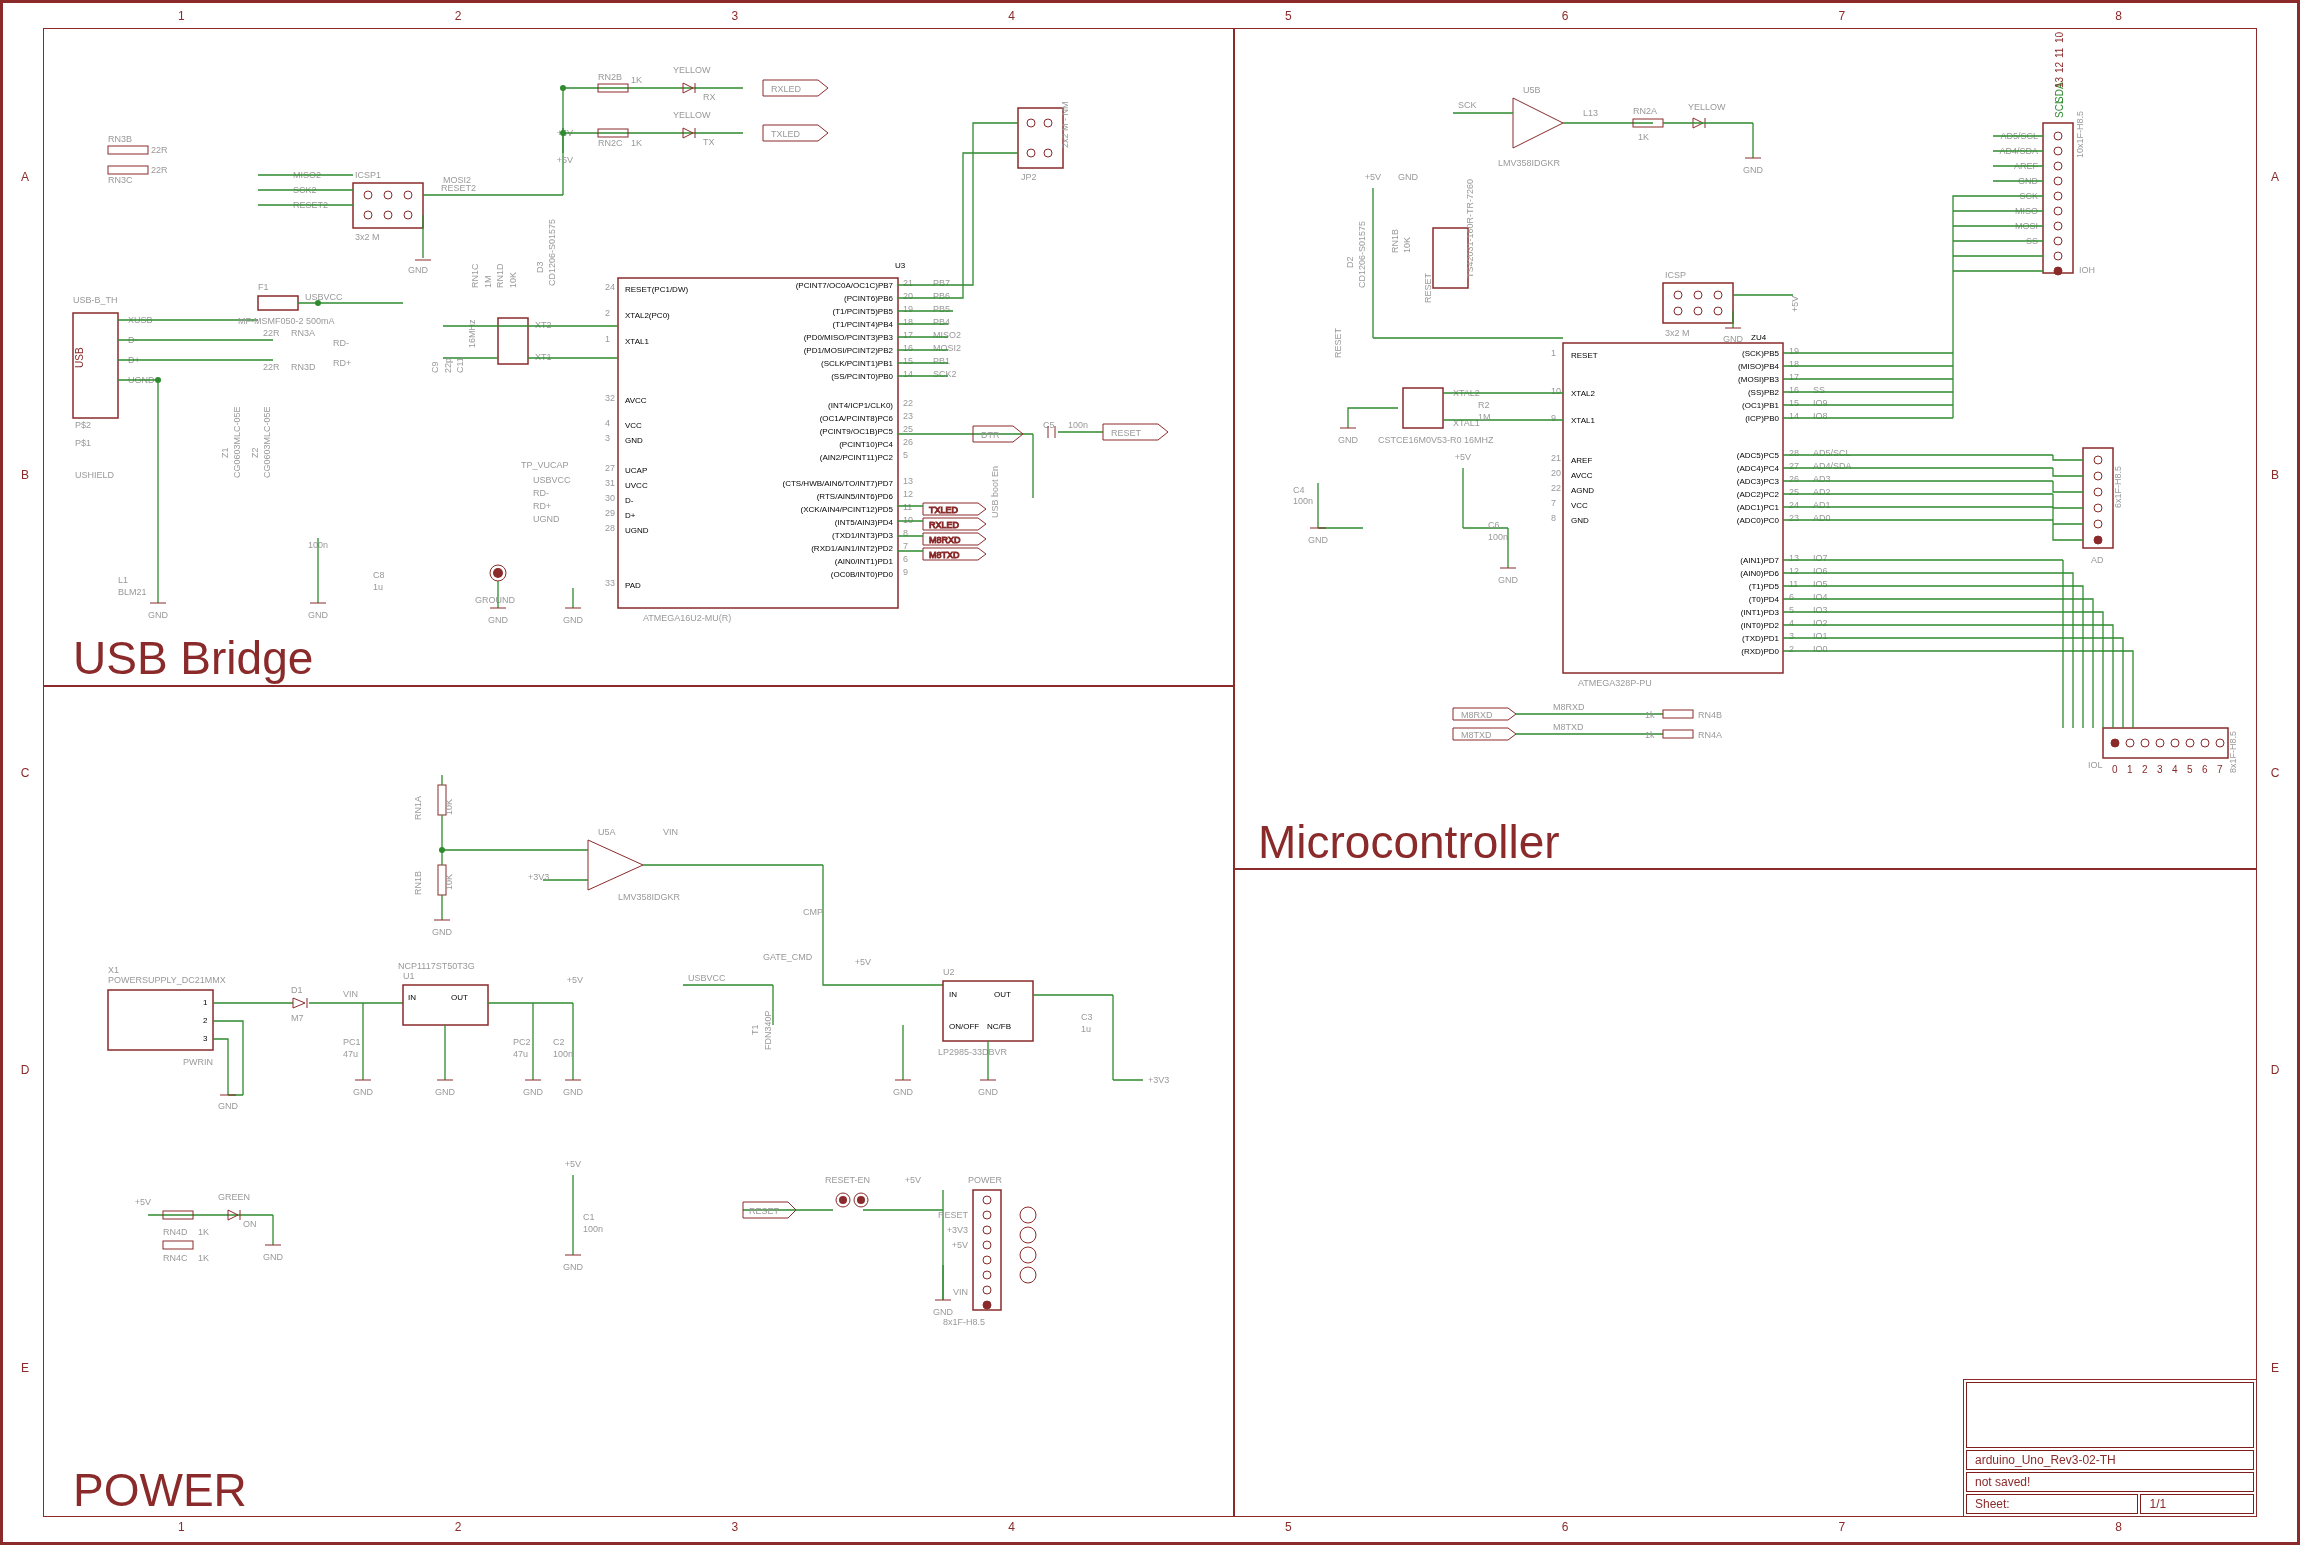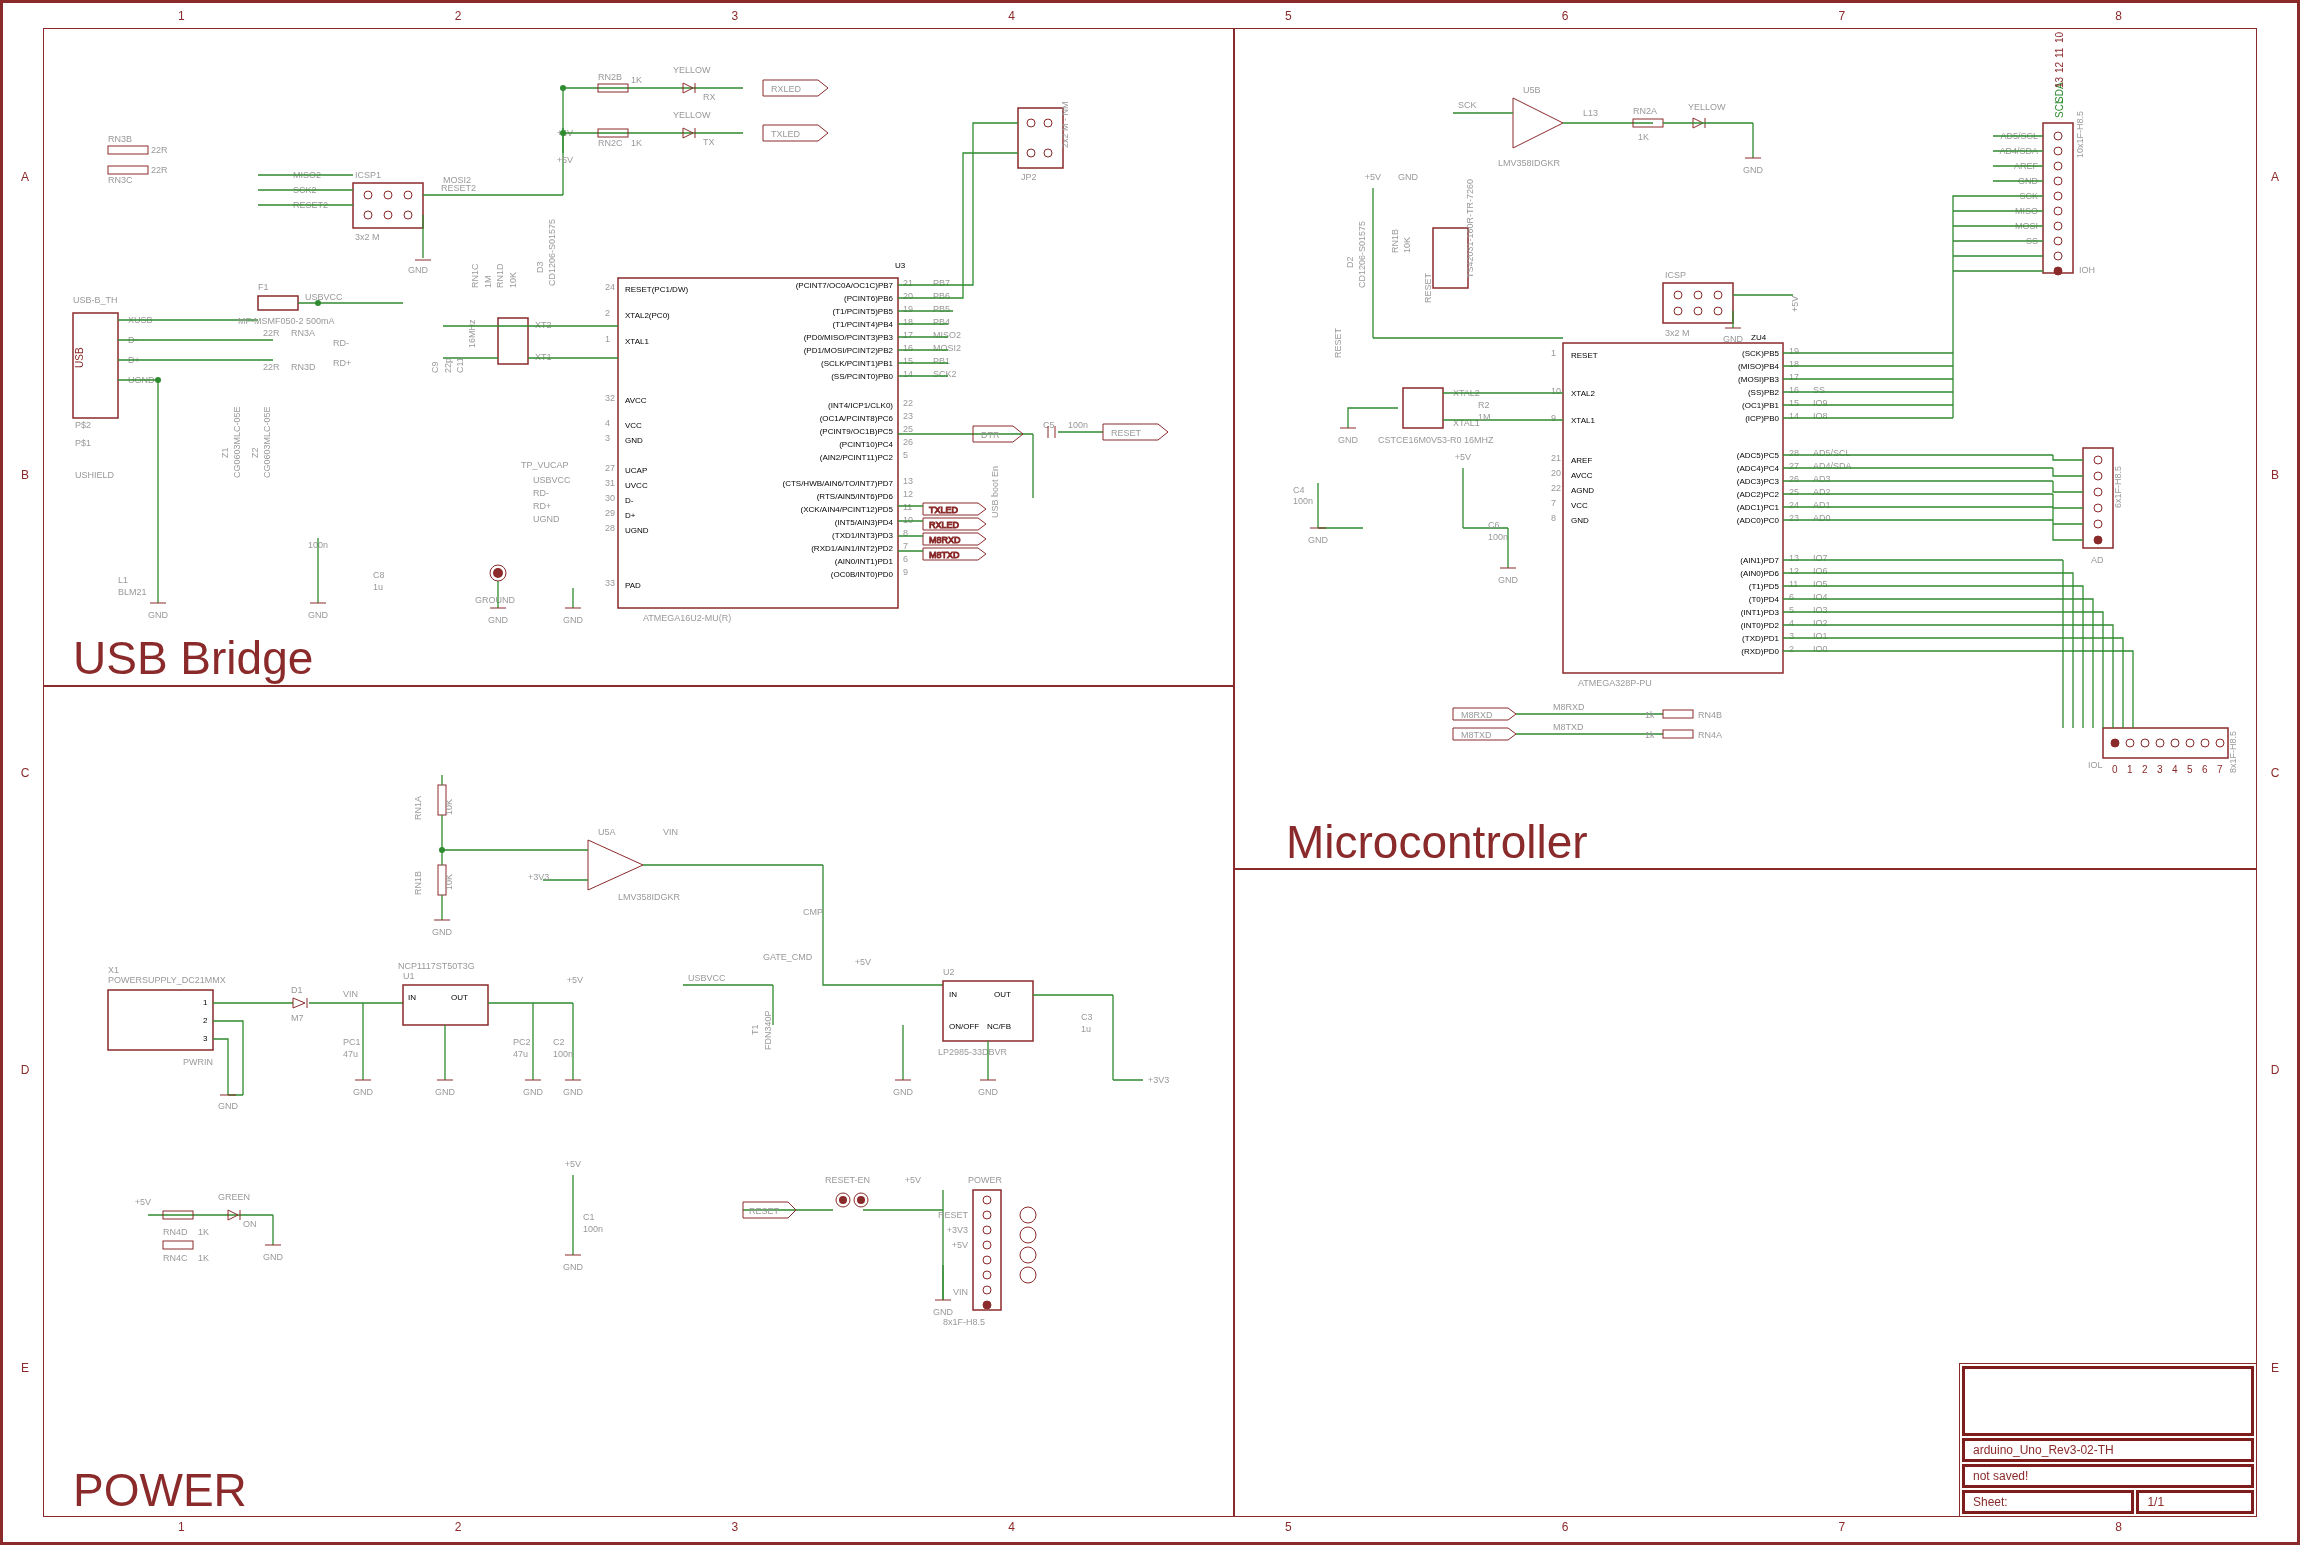--- a/index.html
+++ b/index.html
@@ -12,21 +12,21 @@
   .ruler-w{left:3px;}
   .ruler-e{right:3px;}
   .ruler-n span,.ruler-s span{position:absolute;top:3px;transform:translateX(-50%);}
   .ruler-w span,.ruler-e span{position:absolute;left:50%;transform:translate(-50%,-50%);}
 
   .section-title{position:absolute;color:#8B2A2A;font-size:46px;font-weight:400;}
   .divider-h{position:absolute;height:2px;background:#8B2A2A;}
   .divider-v{position:absolute;width:2px;background:#8B2A2A;}
 
   .titleblock{position:absolute;right:40px;bottom:25px;border:1px solid #8B2A2A;color:#8B2A2A;font-size:12px;}
-  .titleblock td{border:3px solid #7f1d1d;padding:2px 8px;white-space:nowrap;}
+  .titleblock td{border:1px solid #7f1d1d;padding:2px 8px;white-space:nowrap;}
 
   svg text{font-family:Arial,Helvetica,sans-serif;}
   .net{fill:none;stroke:#2E8B2E;stroke-width:1.3;}
   .netlabel{fill:#999;font-size:9px;}
   .pin{fill:#000;font-size:8px;}
   .partbox{fill:none;stroke:#8B2A2A;stroke-width:1.5;}
   .redtxt{fill:#8B2A2A;font-size:10px;}
   .greytxt{fill:#999;font-size:9px;}
   .thin{stroke:#8B2A2A;stroke-width:1;fill:none;}
   .dot{fill:#2E8B2E;}
@@ -71,21 +71,21 @@
     <span style="top:90%">E</span>
   </div>
 
   <div class="inner-frame"></div>
 
   <div class="divider-h" style="left:40px;width:1190px;top:682px;"></div>
   <div class="divider-h" style="left:1230px;right:40px;top:865px;"></div>
   <div class="divider-v" style="top:25px;bottom:25px;left:1230px;"></div>
 
   <div class="section-title" style="left:70px;top:628px;">USB Bridge</div>
-  <div class="section-title" style="left:1255px;top:812px;margin-left:28px;">Microcontroller</div>
+  <div class="section-title" style="left:1255px;top:812px;">Microcontroller</div>
   <div class="section-title" style="left:70px;top:1460px;">POWER</div>
 
   <svg style="position:absolute;left:40px;top:25px;" width="1190" height="657" viewBox="0 0 1190 657">
 
     <rect class="partbox" x="575" y="250" width="280" height="330"></rect>
     <text class="pin" x="852" y="240">U3</text>
     <text class="greytxt" x="600" y="593">ATMEGA16U2-MU(R)</text>
 
     <g font-size="8" fill="#000">
       <text x="582" y="264">RESET(PC1/DW)</text>

